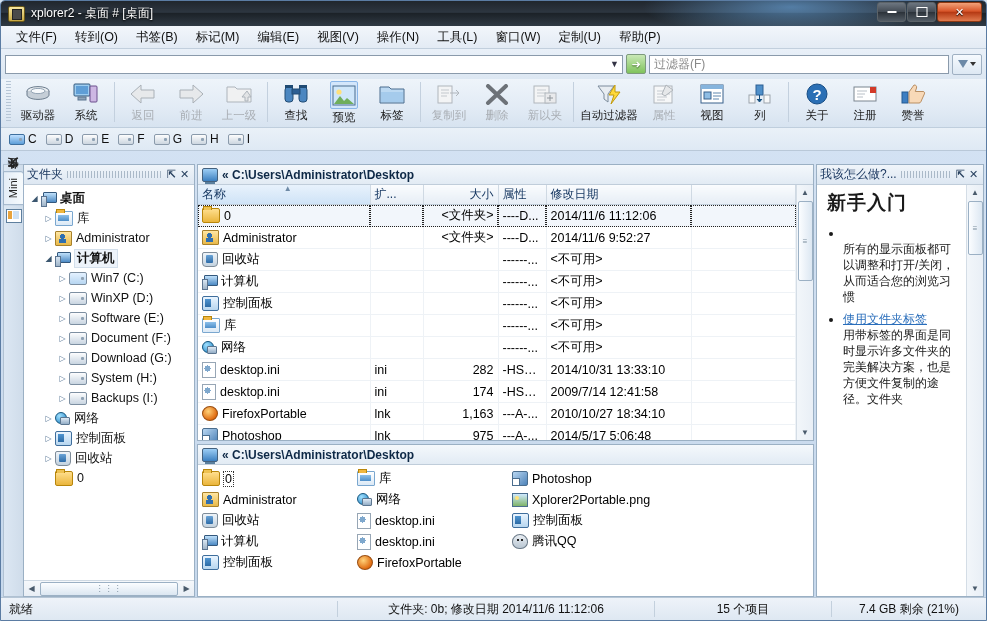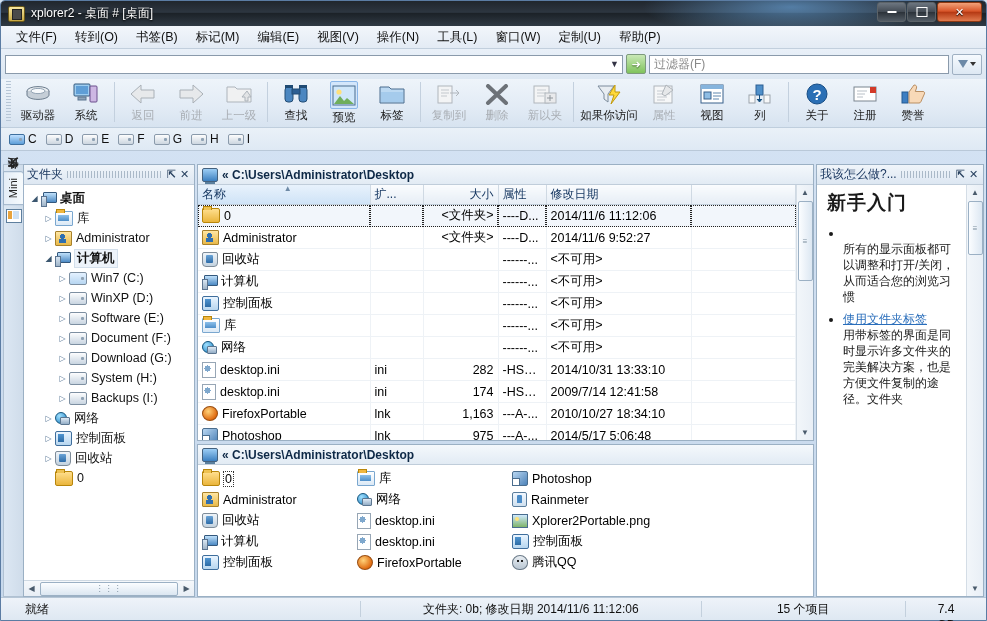--- a/index.html
+++ b/index.html
@@ -168,21 +168,21 @@
   .helpcontent{flex:1;padding:6px 8px 0 10px;overflow:hidden;font-size:12px;line-height:16px;color:#1a1a1a;}
   .helpcontent h1{font-size:19px;margin:4px 0 14px 0;font-weight:bold;letter-spacing:1px;}
   .helpcontent p{margin:0 0 10px 0;}
   .helpcontent a{color:#2a6ebb;text-decoration:underline;}
   .helpcontent ul{margin:4px 0 0 0;padding-left:16px;}
   .helpcontent li{margin-bottom:6px;}
 
   
   .status{position:absolute;left:0;right:0;bottom:0;height:22px;display:flex;align-items:center;
     background:linear-gradient(180deg,#eef3f9,#dee8f2);border-top:1px solid #b6c6d6;font-size:12px;}
-  .scell{padding:0 24px;height:16px;line-height:16px;border-right:1px solid #c3d0dd;color:#111;}
+  .scell{padding:0 8px;height:16px;line-height:16px;border-right:1px solid #c3d0dd;color:#111;}
   .scell.grow{flex:1;border-right:1px solid #c3d0dd;}
   .scell.c{text-align:center;}
 
   
   .ic-folder{width:16px;height:13px;background:linear-gradient(180deg,#ffdf8e,#eab53c);
     border:1px solid #b8860b;border-radius:1px 2px 2px 2px;position:relative;}
   .ic-folder:before{content:"";position:absolute;left:0;top:-3px;width:7px;height:3px;
     background:#eec252;border:1px solid #b8860b;border-bottom:none;border-radius:1px 1px 0 0;}
   .ic-lib{width:16px;height:13px;background:linear-gradient(180deg,#fff,#dbe9f6);
     border:1px solid #7aa7cf;border-radius:1px;position:relative;}
@@ -416,21 +416,21 @@
 
     <div class="tsep"></div>
 
     <div class="tbtn wide">
       <div class="ic">
         <svg width="28" height="21" viewBox="0 0 28 21">
             <path d="M3 2h16l-6 8v8l-4-3v-5z" fill="#e8edf2" stroke="#7c8c9c"></path>
             <path d="M20 1l-6 10h5l-3 9 9-12h-5z" fill="#ffd93b" stroke="#c09a10"></path>
           </svg>
       </div>
-      <div class="lbl">如果你访问</div>
+      <div class="lbl">自动过滤器</div>
     </div>
 
     <div class="tbtn dim">
       <div class="ic">
         <svg width="24" height="21" viewBox="0 0 24 21">
             <rect x="2" y="2" width="18" height="17" fill="#f6f7f8" stroke="#b0b6bc"></rect>
             <path d="M5 7h13M5 10h13M5 13h10M5 16h8" stroke="#c5cad0"></path>
             <path d="M14 1l7 5-8 6-3-2z" fill="#e6e8ea" stroke="#aeb4ba"></path>
           </svg>
       </div>
@@ -858,24 +858,20 @@
                 <span class="ic-ff" style="flex: 0 0 auto;"></span>
                 <span class="t">FirefoxPortable</span>
               </div>
             </div>
             <div class="col">
               <div class="citem">
                 <span class="ic-lnk" style="flex: 0 0 auto;"></span>
                 <span class="t">Photoshop</span>
               </div>
               <div class="citem">
-                <span class="ic-rain" style="flex: 0 0 auto;"></span>
-                <span class="t">Rainmeter</span>
-              </div>
-              <div class="citem">
                 <span class="ic-png" style="flex: 0 0 auto;"></span>
                 <span class="t">Xplorer2Portable.png</span>
               </div>
               <div class="citem">
                 <span class="ic-cp" style="flex: 0 0 auto;"></span>
                 <span class="t">控制面板</span>
               </div>
               <div class="citem">
                 <span class="ic-qq" style="flex: 0 0 auto;"></span>
                 <span class="t">腾讯QQ</span>

